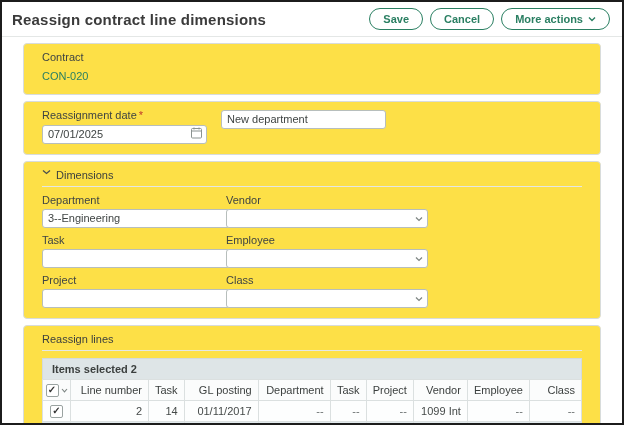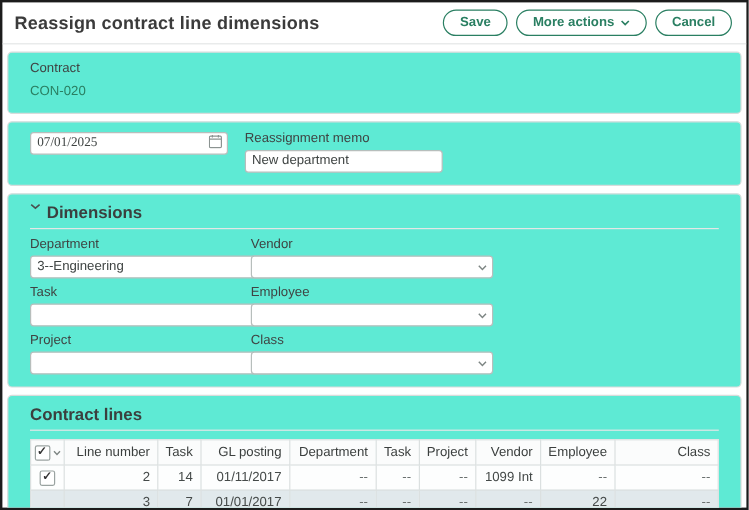--- a/index.html
+++ b/index.html
@@ -18,36 +18,36 @@
   .btn-row { display: flex; gap: 7px; align-items: flex-end; }
   .pill-btn {
     display: inline-flex; align-items: center; gap: 5px;
     font-family: "Liberation Sans", sans-serif;
     font-size: 11px; font-weight: 600; color: #2a7f62;
     background: #fff; border: 1.5px solid #2a7f62; border-radius: 999px;
     padding: 3px 13px; cursor: pointer; line-height: 1.3;
   }
   
   .card {
-    margin: 6px 4px; border: 1px solid #d8dcdb; border-radius: 4px;
-    background: #5eead4; padding: 7px 18px 10px;
+    margin: 6px 21px; border: 1px solid #d8dcdb; border-radius: 4px;
+    background: #fde047; padding: 7px 18px 10px;
   }
   .field-label { font-size: 11px; color: #3f4443; margin-bottom: 3px; display: block; }
   .required-mark { color: #c0392b; font-size: 11px; margin-left: 2px; }
   .link { font-size: 11px; color: #2a7f62; cursor: pointer; }
   .text-input {
     width: 165px; height: 19px; border: 1px solid #b7bebc; border-radius: 3px;
     background: #fff; font-family: "Liberation Sans", sans-serif;
     font-size: 11px; color: #3f4443; padding: 0 5px;
   }
   .input-wrap { position: relative; display: inline-block; }
   .input-icon { position: absolute; right: 5px; top: 3px; }
   .two-col { display: flex; gap: 14px; }
   
-  .section-head { display: flex; align-items: flex-start; gap: 5px; font-size: 14px; font-weight: bold; color: #3b3f3e; }
+  .section-head { display: flex; align-items: flex-start; gap: 5px; font-size: 11px; font-weight: normal; color: #3b3f3e; }
   .section-rule { border: none; border-top: 1px solid #e4e7e6; margin: 5px 0 7px; }
   
   .dim-grid { display: grid; grid-template-columns: 170px 170px; column-gap: 14px; row-gap: 6px; }
   .select-box {
     position: relative; width: 202px; height: 19px; border: 1px solid #b7bebc;
     border-radius: 3px; background: #fff; cursor: pointer;
     display: flex; align-items: center; padding: 0 16px 0 5px;
   }
   .select-value { font-size: 11px; color: #3f4443; white-space: nowrap; overflow: hidden; }
   .select-box .chev { position: absolute; right: 4px; top: 6px; }
@@ -76,55 +76,57 @@
 
 <div class="frame">
 
   <div class="page-header">
     <div class="page-title">Reassign contract line dimensions</div>
     <div class="btn-row">
       <button class="pill-btn">
         <span>Save</span>
       </button>
       <button class="pill-btn">
+        <span>Cancel</span>
+      </button>
+      <button class="pill-btn">
         <span>More actions</span>
         <span>
           <svg class="icon" width="8" height="6" viewBox="0 0 8 6">
               <polyline points="1,1.5 4,4.5 7,1.5" fill="none" stroke="#2a7f62" stroke-width="1.4"></polyline>
             </svg>
         </span>
       </button>
-      <button class="pill-btn">
-        <span>Cancel</span>
-      </button>
     </div>
   </div>
 
   <div class="card">
     <span class="field-label">Contract</span>
     <a class="link">CON-020</a>
   </div>
 
   <div class="card">
     <div class="two-col">
       <div>
+        <span class="field-label">
+          <span>Reassignment date</span><span class="required-mark">*</span>
+        </span>
         <span class="input-wrap">
-          <input class="text-input" style="padding-right: 18px; font-family: Liberation Serif, serif;" value="07/01/2025">
+          <input class="text-input" style="padding-right: 18px;" value="07/01/2025">
           <span class="input-icon">
             <svg class="icon" width="11" height="12" viewBox="0 0 11 12">
                 <rect x="0.5" y="1.5" width="10" height="9.5" rx="1" fill="none" stroke="#8b9391" stroke-width="1"></rect>
                 <line x1="0.5" y1="4" x2="10.5" y2="4" stroke="#8b9391" stroke-width="1"></line>
                 <line x1="3" y1="0.5" x2="3" y2="2.5" stroke="#8b9391" stroke-width="1"></line>
                 <line x1="8" y1="0.5" x2="8" y2="2.5" stroke="#8b9391" stroke-width="1"></line>
               </svg>
           </span>
         </span>
       </div>
       <div>
-        <span class="field-label">Reassignment memo</span>
         <input class="text-input" value="New department" style="">
       </div>
     </div>
   </div>
 
   <div class="card">
     <div class="section-head">
       <span>
         <svg class="icon" width="9" height="6" viewBox="0 0 9 6">
             <polyline points="1,1.5 4.5,4.5 8,1.5" fill="none" stroke="#4a4f4e" stroke-width="1.3"></polyline>
@@ -204,23 +206,24 @@
                 <polyline points="1,1.5 4,4.5 7,1.5" fill="none" stroke="#7d8583" stroke-width="1.2"></polyline>
               </svg>
             </span>
         </div>
       </div>
 
     </div>
   </div>
 
   <div class="card">
-    <div class="section-head">Contract lines</div>
+    <div class="section-head">Reassign lines</div>
     <hr class="section-rule">
 
+    <div class="items-bar">Items selected 2</div>
 
     <table class="lines">
       <colgroup>
         <col style="width:28px">
           <col style="width:78px">
           <col style="width:34px">
           <col style="width:74px">
         <col style="width:72px">
           <col style="width:36px">
           <col style="width:46px">

